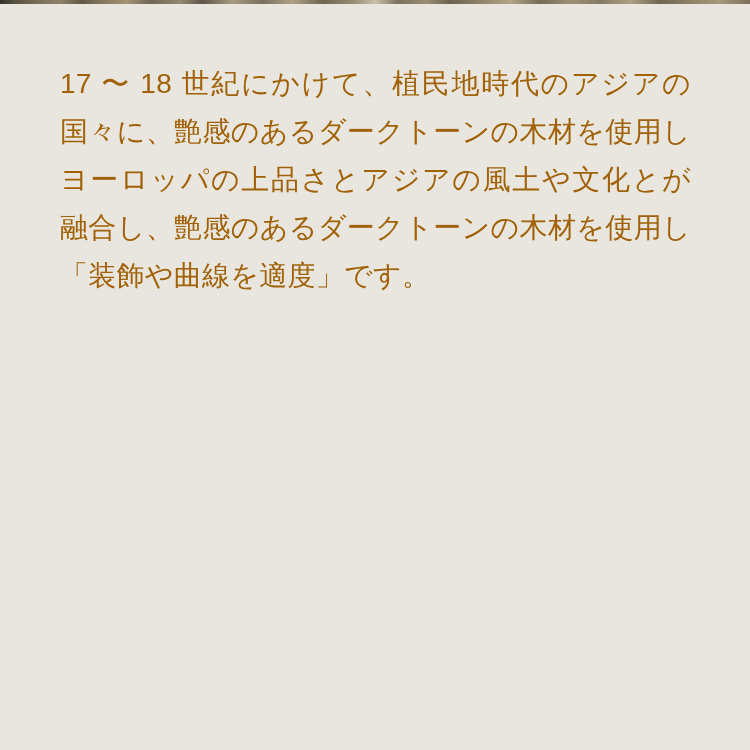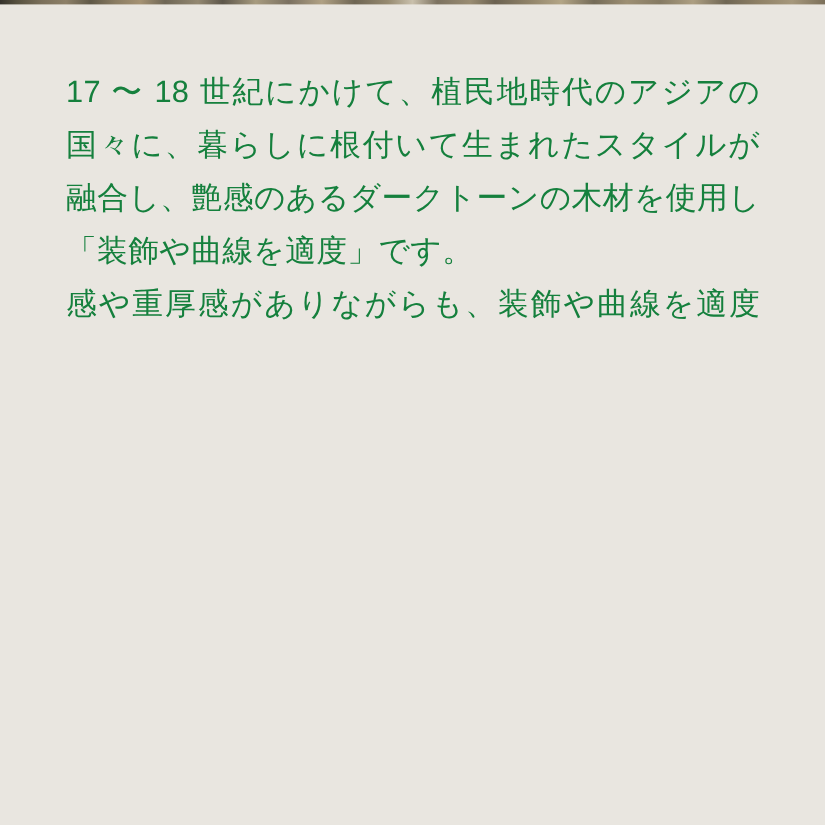--- a/index.html
+++ b/index.html
@@ -37,43 +37,43 @@
     letter-spacing: 0.02em;
     color: #1c1c1a;
   }
   .body-text {
     margin: 56px 0 0 60px;
     width: 631px;
     font-size: 28px;
     line-height: 48px;
     font-weight: 400;
     letter-spacing: 0.01em;
-    color: #15803d;
+    color: #a16207;
   }
   .paragraph { margin: 0; }
   .line {
     text-align: justify;
     text-align-last: justify;
   }
   .line.last {
     text-align: left;
     text-align-last: left;
   }
 </style>
 </head>
 <body>
 
 <div class="page">
   <div class="photo-strip"></div>
   <div class="body-text">
       <div class="paragraph">
         <div class="line">17 〜 18 世紀にかけて、植民地時代のアジアの</div>
-        <div class="line">国々に、暮らしに根付いて生まれたスタイルが</div>
+        <div class="line">国々に、艶感のあるダークトーンの木材を使用し</div>
       </div>
       <div class="paragraph">
+        <div class="line">ヨーロッパの上品さとアジアの風土や文化とが</div>
         <div class="line">融合し、艶感のあるダークトーンの木材を使用し</div>
         <div class="line last">「装飾や曲線を適度」です。</div>
       </div>
       <div class="paragraph">
-        <div class="line">感や重厚感がありながらも、装飾や曲線を適度</div>
       </div>
     </div>
 </div>
 
 </body></html>

